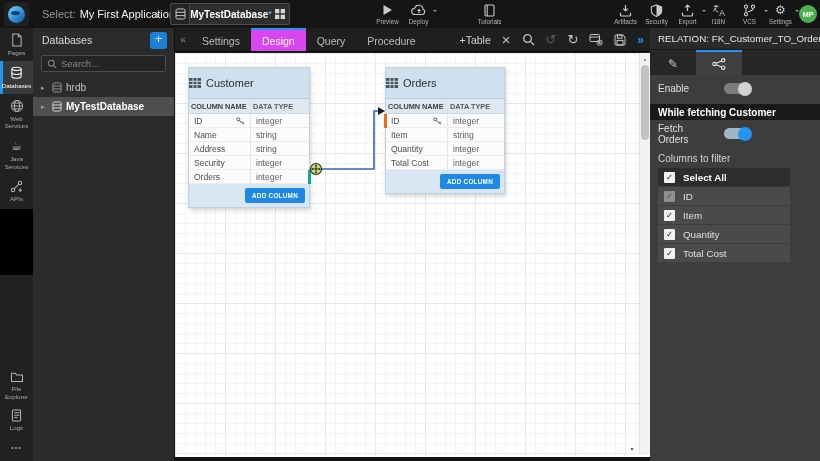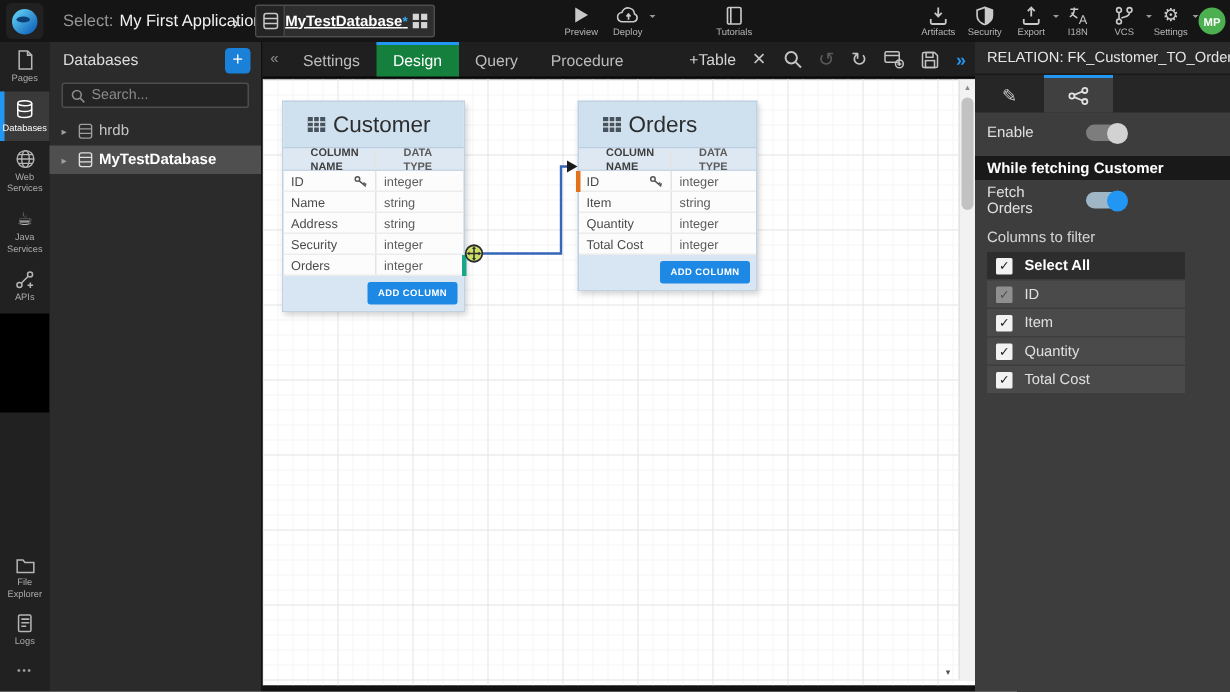--- a/index.html
+++ b/index.html
@@ -12,21 +12,21 @@
   .topbar { position:absolute; left:0; top:0; width:820px; height:28px; background:#151515; z-index:30; }
   .logo-box { position:absolute; left:4px; top:2px; width:25px; height:24px; background:#212121; border-radius:4px; display:flex; align-items:center; justify-content:center; }
   .logo-circle { width:17px; height:17px; border-radius:50%; background:linear-gradient(135deg,#56c2ee 20%,#1a6fc0 80%); position:relative; }
   .logo-circle::after{ content:""; position:absolute; left:3px; top:5px; width:9px; height:4px; border-radius:50%; background:#0d3e74; }
   .proj { position:absolute; left:42px; top:0; height:28px; display:flex; align-items:center; gap:4px; font-size:11px; }
   .proj .plabel { color:#969696; }
   .proj .pname { color:#f2f2f2; }
   .tb-chev { position:absolute; left:155px; top:0; height:28px; display:flex; align-items:center; color:#cfcfcf; font-size:13px; }
   .dbtab { position:absolute; left:170px; top:3px; height:22px; width:120px; background:#2e2e2e; border:1px solid #4d4d4d; border-radius:2px; display:flex; align-items:center; }
   .dbtab-ic { width:20px; height:100%; background:#242424; border-right:1px solid #454545; display:flex; align-items:center; justify-content:center; }
-  .dbtab-name { flex:1; text-align:center; font-size:10px; font-weight:bold; color:#fff; white-space:nowrap;text-decoration:underline; }
+  .dbtab-name { flex:1; text-align:center; font-size:10px; font-weight:bold; color:#fff; white-space:nowrap; }
   .dbtab-star { color:#37a7f5; font-size:9px; vertical-align:top; }
   .dbtab-grid { width:18px; display:flex; align-items:center; justify-content:center; }
   .tb-group-left { position:absolute; left:372px; top:0; height:28px; display:flex; }
   .tb-group-right { position:absolute; right:24px; top:0; height:28px; display:flex; }
   .tb-act { position:relative; width:31px; height:28px; display:flex; flex-direction:column; align-items:center; justify-content:center; gap:1px; color:#b5b5b5; cursor:pointer; }
   .tb-act .tb-lb { font-size:6.3px; color:#b5b5b5; white-space:nowrap; }
   .tb-act .tb-ic { height:13px; display:flex; align-items:center; }
   .tb-caret { position:absolute; right:-3px; top:10px; width:0; height:0; border:2.6px solid transparent; border-top-color:#9a9a9a; }
   .tb-gap { width:40px; }
   .avatar { position:absolute; right:3px; top:5px; width:18px; height:18px; border-radius:50%; background:#4caf50; color:#fff; font-size:7.5px; font-weight:bold; display:flex; align-items:center; justify-content:center; }
@@ -52,42 +52,42 @@
   .tree-row { height:19px; display:flex; align-items:center; gap:4px; padding:0 4px 0 8px; font-size:10px; color:#c3c3c3; cursor:pointer; }
   .tree-row.selected { background:#4f4f4f; color:#fff; font-weight:bold; }
   .tree-exp { color:#9e9e9e; font-size:7px; width:7px; }
   .dbp-footer { margin-top:auto; height:25px; border-top:1px solid #3d3d3d; display:flex; align-items:center; justify-content:center; gap:5px; color:#cdcdcd; font-size:10.5px; cursor:pointer; }
 
   
   .main { position:absolute; left:175px; top:28px; width:475px; height:433px; background:#1f1f1f; z-index:10; }
   .tabstrip { position:absolute; left:0; top:0; width:475px; height:24px; background:#1f1f1f; display:flex; align-items:stretch; border-bottom:1px solid #060606; }
   .strip-collapse { width:16px; display:flex; align-items:center; justify-content:center; color:#8d8d8d; font-size:10px; cursor:pointer; }
   .dtab { padding:0 11px; display:flex; align-items:center; font-size:10.5px; color:#bdbdbd; cursor:pointer; border-top:2px solid transparent; }
-  .dtab.active { background:#15803d; color:#fff; border-top-color:#2196f3; }
+  .dtab.active { background:#d946ef; color:#fff; border-top-color:#2196f3; }
   .strip-right { margin-left:auto; display:flex; align-items:center; gap:11px; padding-right:6px; }
   .addtable { font-size:10.5px; color:#d2d2d2; cursor:pointer; }
   .strip-ic { display:flex; align-items:center; cursor:pointer; }
   .glyph-ic { font-size:13px; color:#c4c4c4; line-height:13px; }
   .glyph-ic.dim { color:#5a5a5a; }
   .panel-expand { color:#2196f3; font-size:12px; font-weight:bold; }
 
   
   .canvas { position:absolute; left:0; top:25px; width:475px; height:404px; background-color:#fff;
     background-image:
       linear-gradient(#e7e7e7 1px, transparent 1px),
       linear-gradient(90deg,#e7e7e7 1px, transparent 1px),
       linear-gradient(#f4f4f4 1px, transparent 1px),
       linear-gradient(90deg,#f4f4f4 1px, transparent 1px);
     background-size:50px 50px,50px 50px,10px 10px,10px 10px; }
   .main-bottom { position:absolute; left:0; bottom:0; width:475px; height:4px; background:#121212; }
 
   .dbtable { position:absolute; background:#fcfcfc; border:1px solid #bfd2e2; box-shadow:1px 2px 4px rgba(0,0,0,.18); font-size:8.5px; color:#4a4a4a; }
-  .t-head { height:31px; background:#cfe1ef; display:flex; align-items:center; gap:5px; padding:0 16px; color:#2d2d2d; font-size:15px; border-bottom:1px solid #b9cde0; cursor:move; }
+  .t-head { height:31px; background:#cfe1ef; display:flex; align-items:center; gap:5px; padding:0 0; color:#2d2d2d; font-size:11px; border-bottom:1px solid #b9cde0; cursor:move; }
   .t-cols { display:flex; height:15px; background:#dde8f2; font-weight:bold; font-size:7.3px; color:#3e3e3e; border-bottom:1px solid #c9d8e6; }
-  .t-cols span { display:flex; align-items:center; padding:0 18px; }
+  .t-cols span { display:flex; align-items:center; padding:0 2px; }
   .t-row { display:flex; height:14px; border-bottom:1px solid #ececec; position:relative; cursor:pointer; }
   .t-row .cell { display:flex; align-items:center; padding:0 5px; }
   .c1 { width:62px; border-right:1px solid #e4e4e4; justify-content:space-between; }
   .c2 { flex:1; color:#5b5b5b; }
   .t-foot { height:23px; background:#d8e6f3; display:flex; justify-content:flex-end; align-items:center; padding:0 4px; }
   .addcol { background:#1e88e5; color:#fff; font-size:6.3px; font-weight:bold; border:none; padding:4px 7px; border-radius:2px; letter-spacing:.3px; cursor:pointer; font-family:inherit; }
   .anchor-src { position:absolute; right:-2px; top:0; width:3px; height:14px; background:#18a689; }
   .anchor-tgt { position:absolute; left:-2px; top:0; width:3px; height:14px; background:#e2711d; }
 
   .connector-svg { position:absolute; left:0; top:0; width:475px; height:404px; pointer-events:none; }

